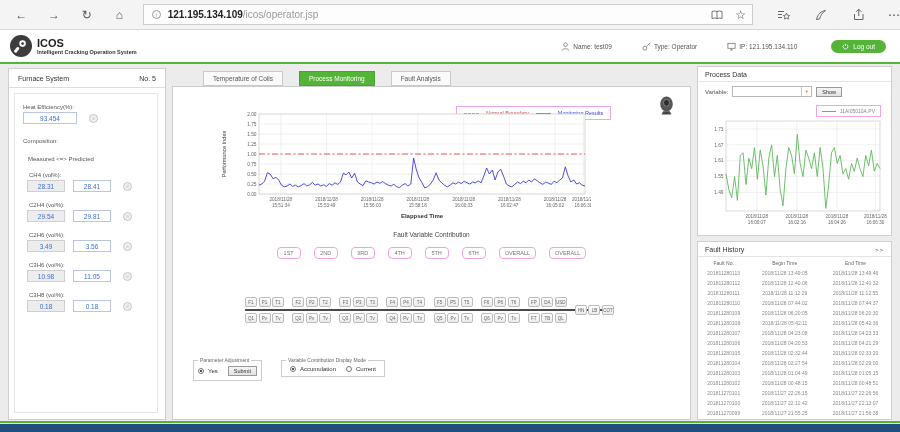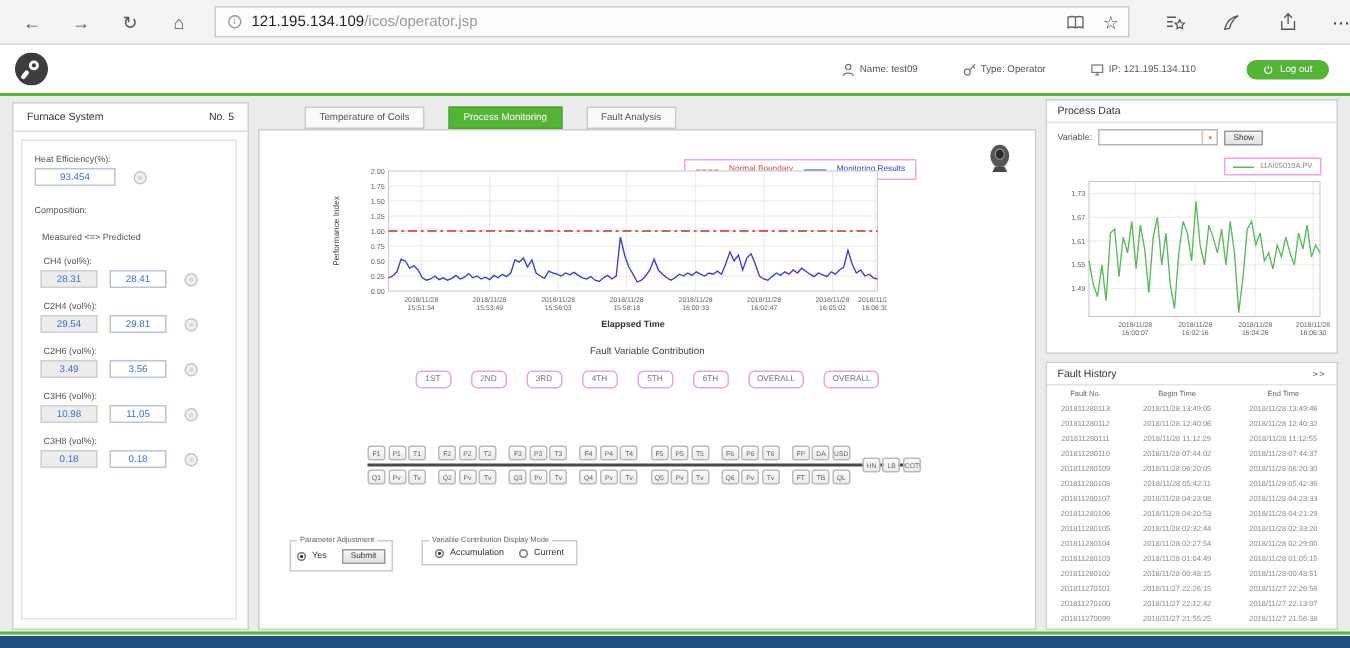--- a/index.html
+++ b/index.html
@@ -8,21 +8,21 @@
 
   
   .browser { position: absolute; top: 0; left: 0; width: 900px; height: 30px; background: #f4f4f4;
              border-bottom: 1px solid #d6d6d6; display: flex; align-items: center; }
   .nav-ic { font-size: 12px; color: #555; width: 24px; text-align: center; margin-left: 10px; cursor: default; }
   .urlbar { width: 645px; height: 21px; margin-left: 12px; background: #fdfdfd; border: 1px solid #cccccc;
             display: flex; align-items: center; padding: 0 6px 0 8px; }
   .info-ic { width: 9px; height: 9px; border: 1px solid #999; border-radius: 50%; color: #888; font-size: 6px;
              display: flex; align-items: center; justify-content: center; margin-right: 7px; flex: none; }
   .url { font-size: 10px; white-space: nowrap; }
-  .url .host { font-weight: normal; color: #222; margin-top: 36px; }
+  .url .host { font-weight: bold; color: #222; margin-top: 36px; }
   .url .path { color: #999; }
   .urlbar .spacer { flex: 1; }
   .bar-ic { margin-left: 12px; color: #555; display: flex; align-items: center; }
   .star-glyph { font-size: 12px; color: #444; }
   .ric { margin-left: 24px; color: #444; display: flex; align-items: center; font-size: 12px; }
 
   
   .appheader { position: absolute; top: 30px; left: 0; width: 900px; height: 32px; background: #fff;
                display: flex; align-items: center; }
   .logo-wrap { display: flex; align-items: center; margin-left: 10px; }
@@ -173,20 +173,24 @@
   </div>
 
   <div class="appheader">
     <div class="logo-wrap">
       <svg width="22" height="22" viewBox="0 0 22 22">
         <circle cx="11" cy="11" r="11" fill="#3d3d3d"></circle>
         <circle cx="12.6" cy="8.6" r="3.3" fill="#fff"></circle>
         <circle cx="12.6" cy="8.6" r="1.4" fill="#3d3d3d"></circle>
         <rect x="5.2" y="11.6" width="3" height="6.5" rx="1.5" transform="rotate(40 6.7 14.8)" fill="#fff"></rect>
       </svg>
+      <div class="logo-text">
+        <div class="logo-title">ICOS</div>
+        <div class="logo-sub">Intelligent Cracking Operation System</div>
+      </div>
     </div>
     <div class="header-right">
       <span class="hr-item">
         <svg width="9" height="9" viewBox="0 0 10 10">
             <circle cx="5" cy="3" r="2" fill="none" stroke="#777" stroke-width="0.9"></circle>
             <path d="M1.2 9.5 C1.8 6.8 8.2 6.8 8.8 9.5" fill="none" stroke="#777" stroke-width="0.9"></path>
           </svg>
         <span>Name: test09</span>
       </span>
       <span class="hr-item">

